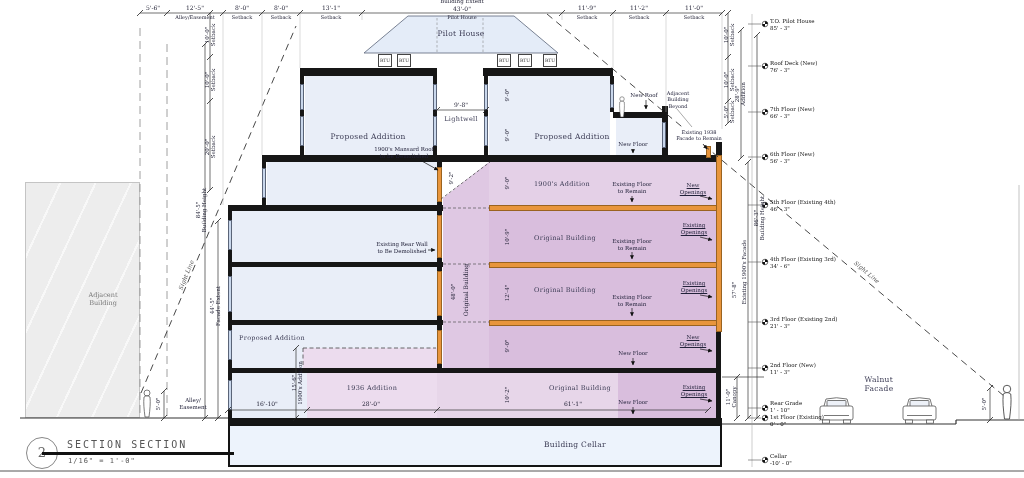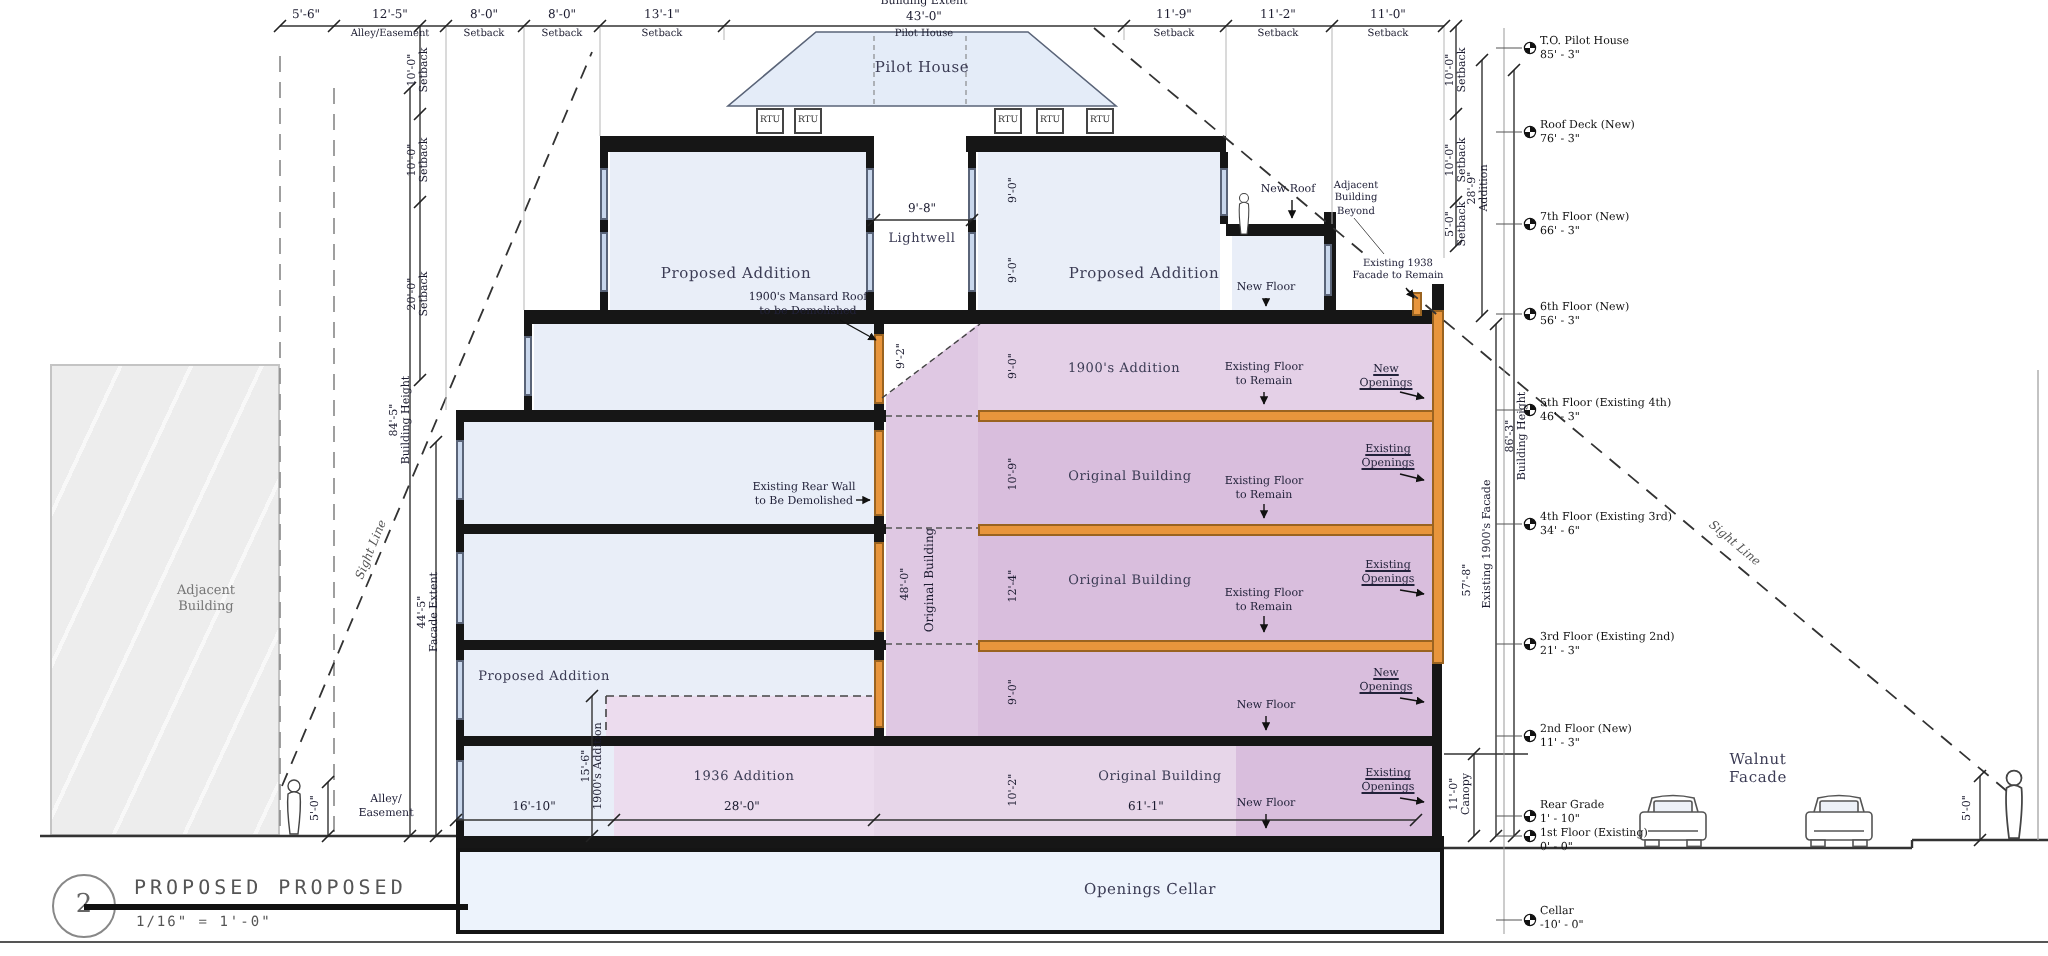--- a/index.html
+++ b/index.html
@@ -338,27 +338,27 @@
   <div class="dim" style="left:461px;top:101px;">9'-8"</div>
   <div class="room rsm" style="left:461px;top:115px;">Lightwell</div>
   <div class="room" style="left:368px;top:132px;">Proposed Addition</div>
   <div class="room" style="left:572px;top:132px;">Proposed Addition</div>
   <div class="room rsm" style="left:272px;top:334px;">Proposed Addition</div>
   <div class="room rsm" style="left:562px;top:180px;">1900's Addition</div>
   <div class="room rsm" style="left:565px;top:234px;">Original Building</div>
   <div class="room rsm" style="left:565px;top:286px;">Original Building</div>
   <div class="room rsm" style="left:580px;top:384px;">Original Building</div>
   <div class="room rsm" style="left:372px;top:384px;">1936 Addition</div>
-  <div class="room" style="left:575px;top:440px;">Openings Cellar</div>
+  <div class="room" style="left:575px;top:440px;">Building Cellar</div>
   <div class="ann" style="left:103px;top:291px;font-size:6.5px;color:#777;">
     <span style="display:block">Adjacent</span>
       <span style="display:block">Building</span>
     </div>
   <div class="room" style="left:879px;top:375px;">
-    <span style="display:block;text-align:center">Walnut</span>
+    <span style="display:block;">Walnut</span>
       <span style="display:block;text-align:center">Facade</span>
     </div>
 
   <div class="vdim" style="left:453px;top:292px;">
       <span style="display:block">48'-0"</span>
     </div>
   <div class="vdim" style="left:466px;top:290px;font-size:6px;">
       <span style="display:block">Original Building</span>
     </div>
   <div class="vdim" style="left:451px;top:178px;">
@@ -439,17 +439,17 @@
       <span style="display:block">Beyond</span>
     </div>
   <div class="ann" style="left:699px;top:129px;font-size:5px;background:#fff;padding:0 1px;z-index:6;">
     <span style="display:block">Existing 1938</span>
       <span style="display:block">Facade to Remain</span>
     </div>
   <div class="ann" style="left:186px;top:275px;transform:translate(-50%,-50%) rotate(-68deg);font-style:italic;color:#555;font-size:6px;">Sight Line</div>
   <div class="ann" style="left:867px;top:272px;transform:translate(-50%,-50%) rotate(40deg);font-style:italic;color:#555;font-size:6px;">Sight Line</div>
 
   <div class="abs" style="left:26px;top:437px;width:32px;height:32px;border:1.3px solid #888;border-radius:50%;box-sizing:border-box;text-align:center;line-height:30px;font-size:13px;color:#666;z-index:6;">2</div>
-  <div class="abs" style="left:67px;top:439px;font-family:'DejaVu Sans Mono',monospace;font-size:10px;letter-spacing:2px;color:#555;z-index:6;">PROPOSED PROPOSED</div>
+  <div class="abs" style="left:67px;top:439px;font-family:'DejaVu Sans Mono',monospace;font-size:10px;letter-spacing:2px;color:#555;z-index:6;">SECTION SECTION</div>
   <div class="abs" style="left:42px;top:452px;width:192px;height:2.5px;background:#111;z-index:6;"></div>
   <div class="abs" style="left:68px;top:457px;font-family:'DejaVu Sans Mono',monospace;font-size:7px;letter-spacing:1px;color:#555;z-index:6;">1/16" = 1'-0"</div>
 
 </div>
 
 </body></html>

